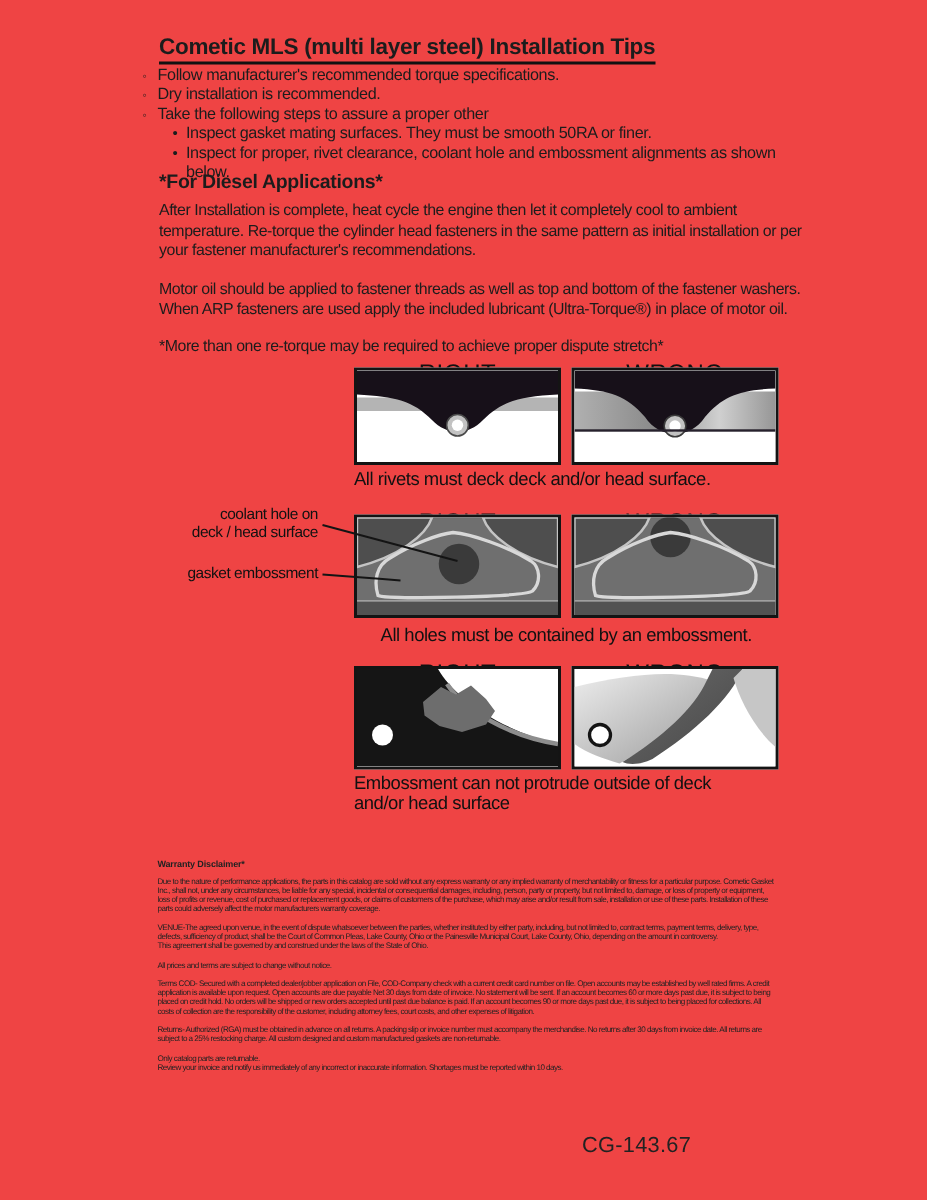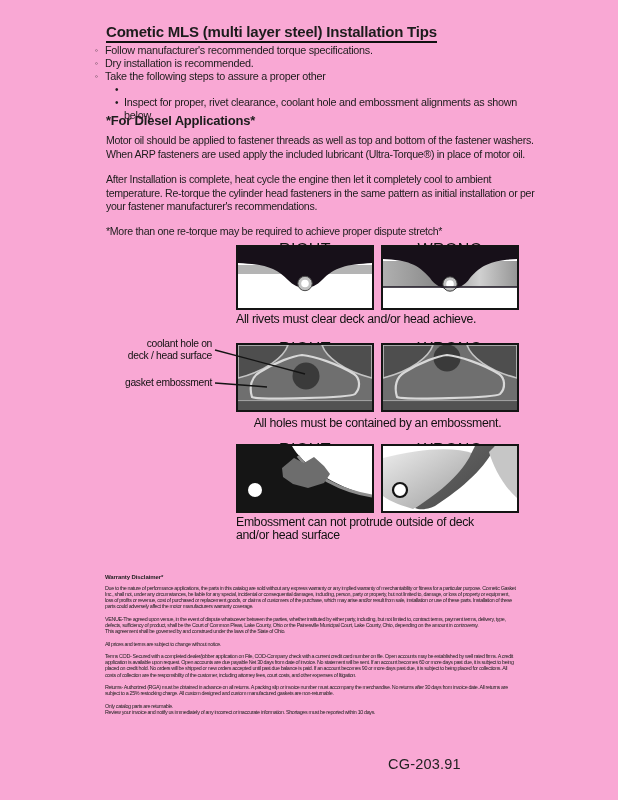--- a/index.html
+++ b/index.html
@@ -1,17 +1,17 @@
 <!DOCTYPE html>
 <html><head>
 <meta charset="utf-8">
 <style>
   html,body { margin:0; padding:0; background:#ffffff; }
   .page {
-    position:relative; width:618px; height:800px; background:#f9a8d4;
+    position:relative; width:618px; height:800px; background:#ef4444;
     font-family:"Liberation Sans", sans-serif; color:#1c1c1c; overflow:hidden;
   }
   
   .doc-title { position:absolute; left:106px; top:23px; font-size:15px; font-weight:bold; letter-spacing:-0.2px; }
   .doc-title .ul { border-bottom:2px solid #111; padding-bottom:1px; }
   
   .tips { position:absolute; left:95px; top:44px; font-size:10.8px; letter-spacing:-0.25px; line-height:13px; width:440px; }
   .tip-row { display:flex; }
   .mk-circ { width:10px; font-size:8px; line-height:13px; flex:0 0 10px; }
   .sub { padding-left:20px; }
@@ -53,32 +53,33 @@
       <span class="mk-circ">◦</span>
       <span>Dry installation is recommended.</span>
     </div>
     <div class="tip-row">
       <span class="mk-circ">◦</span>
       <span>Take the following steps to assure a proper other</span>
     </div>
     <div class="sub">
       <div class="tip-row">
         <span class="mk-dot">•</span>
+        <span>Inspect gasket mating surfaces.  They must be smooth 50RA or finer.</span>
       </div>
       <div class="tip-row">
         <span class="mk-dot">•</span>
         <span>Inspect for proper, rivet clearance, coolant hole and embossment alignments as shown below.</span>
       </div>
     </div>
   </div>
 
   <div class="diesel">
     <h2>*For Diesel Applications*</h2>
+    <p>After Installation is complete, heat cycle the engine then let it completely cool to ambient temperature. Re-torque the cylinder head fasteners in the same pattern as initial installation or per your fastener manufacturer's recommendations.</p>
     <p>Motor oil should be applied to fastener threads as well as top and bottom of the fastener washers. When ARP fasteners are used apply the included lubricant (Ultra-Torque®) in place of motor oil.</p>
-    <p>After Installation is complete, heat cycle the engine then let it completely cool to ambient temperature. Re-torque the cylinder head fasteners in the same pattern as initial installation or per your fastener manufacturer's recommendations.</p>
     <p class="note">*More than one re-torque may be required to achieve proper dispute stretch*</p>
   </div>
 
   <div class="dg-header" style="left:236px; top:230px;">RIGHT</div>
   <div class="dg-header" style="left:381px; top:230px;">WRONG</div>
 
   <div class="dg-box" style="left:236px; top:245px; height:61px;">
     <svg width="134" height="61" viewBox="0 0 134 61">
       <rect width="134" height="61" fill="#ffffff"></rect>
       <rect y="18" width="134" height="9" fill="#b4b4b4"></rect>
@@ -100,21 +101,21 @@
       </defs>
       <rect width="134" height="61" fill="#ffffff"></rect>
       <rect y="14" width="134" height="26" fill="url(#g1)"></rect>
       <path d="M0,0 H134 V12 C110,13 99,17 87,31 C77,46 57,46 47,31 C35,17 24,13 0,12 Z" fill="#171019"></path>
       <circle cx="67" cy="37" r="7.2" fill="#c2c2c2" stroke="#3a3a3a" stroke-width="1"></circle>
       <circle cx="67" cy="37" r="3.8" fill="#ffffff"></circle>
       <rect y="39.2" width="134" height="1.6" fill="#26202c"></rect>
     </svg>
   </div>
 
-  <div class="cap" style="left:236px; top:312px;">All rivets must clear deck and/or head achieve.</div>
+  <div class="cap" style="left:236px; top:312px;">All rivets must deck deck and/or head surface.</div>
 
   <div class="dg-header" style="left:236px; top:329px;">RIGHT</div>
   <div class="dg-header" style="left:381px; top:329px;">WRONG</div>
 
   <div class="side-label" style="left:100px; top:338px; width:112px;">
     <div>coolant hole on</div>
     <div>deck / head surface</div>
   </div>
   <div class="side-label" style="left:100px; top:377px; width:112px;">gasket embossment</div>
 
@@ -192,15 +193,15 @@
     <p>Due to the nature of performance applications, the parts in this catalog are sold without any express warranty or any implied warranty of merchantability or fitness for a particular purpose.  Cometic Gasket Inc., shall not, under any circumstances, be liable for any special, incidental or consequential damages, including, person, party or property, but not limited to, damage, or loss of property or equipment, loss of profits or revenue, cost of purchased or replacement goods, or claims of customers of the purchase, which may arise and/or result from sale, installation or use of these parts.  Installation of these parts could adversely affect the motor manufacturers warranty coverage.</p>
     <p>VENUE-The agreed upon venue, in the event of dispute whatsoever between the parties, whether instituted by either party, including, but not limited to, contract terms, payment terms, delivery, type, defects, sufficiency of product, shall be the Court of Common Pleas, Lake County, Ohio or the Painesville Municipal Court, Lake County, Ohio, depending on the amount in controversy.
 This agreement shall be governed by and construed under the laws of the State of Ohio.</p>
     <p>All prices and terms are subject to change without notice.</p>
     <p>Terms COD- Secured with a completed dealer/jobber application on File, COD-Company check with a current credit card number on file.  Open accounts may be established by well rated firms.  A credit application is available upon request.  Open accounts are due payable Net 30 days from date of invoice.  No statement will be sent.  If an account becomes 60 or more days past due, it is subject to being placed on credit hold.  No orders will be shipped or new orders accepted until past due balance is paid.  If an account becomes 90 or more days past due, it is subject to being placed for collections.  All costs of collection are the responsibility of the customer, including attorney fees, court costs, and other expenses of litigation.</p>
     <p>Returns- Authorized (RGA) must be obtained in advance on all returns.  A packing slip or invoice number must accompany the merchandise.  No returns after 30 days from invoice date.  All returns are subject to a 25% restocking charge.  All custom designed and custom manufactured gaskets are non-returnable.</p>
     <p>Only catalog parts are returnable.
 Review your invoice and notify us immediately of any incorrect or inaccurate information.  Shortages must be reported within 10 days.</p>
   </div>
 
-  <div class="page-code">CG-203.91</div>
+  <div class="page-code">CG-143.67</div>
 
 </div>
 
 </body></html>

